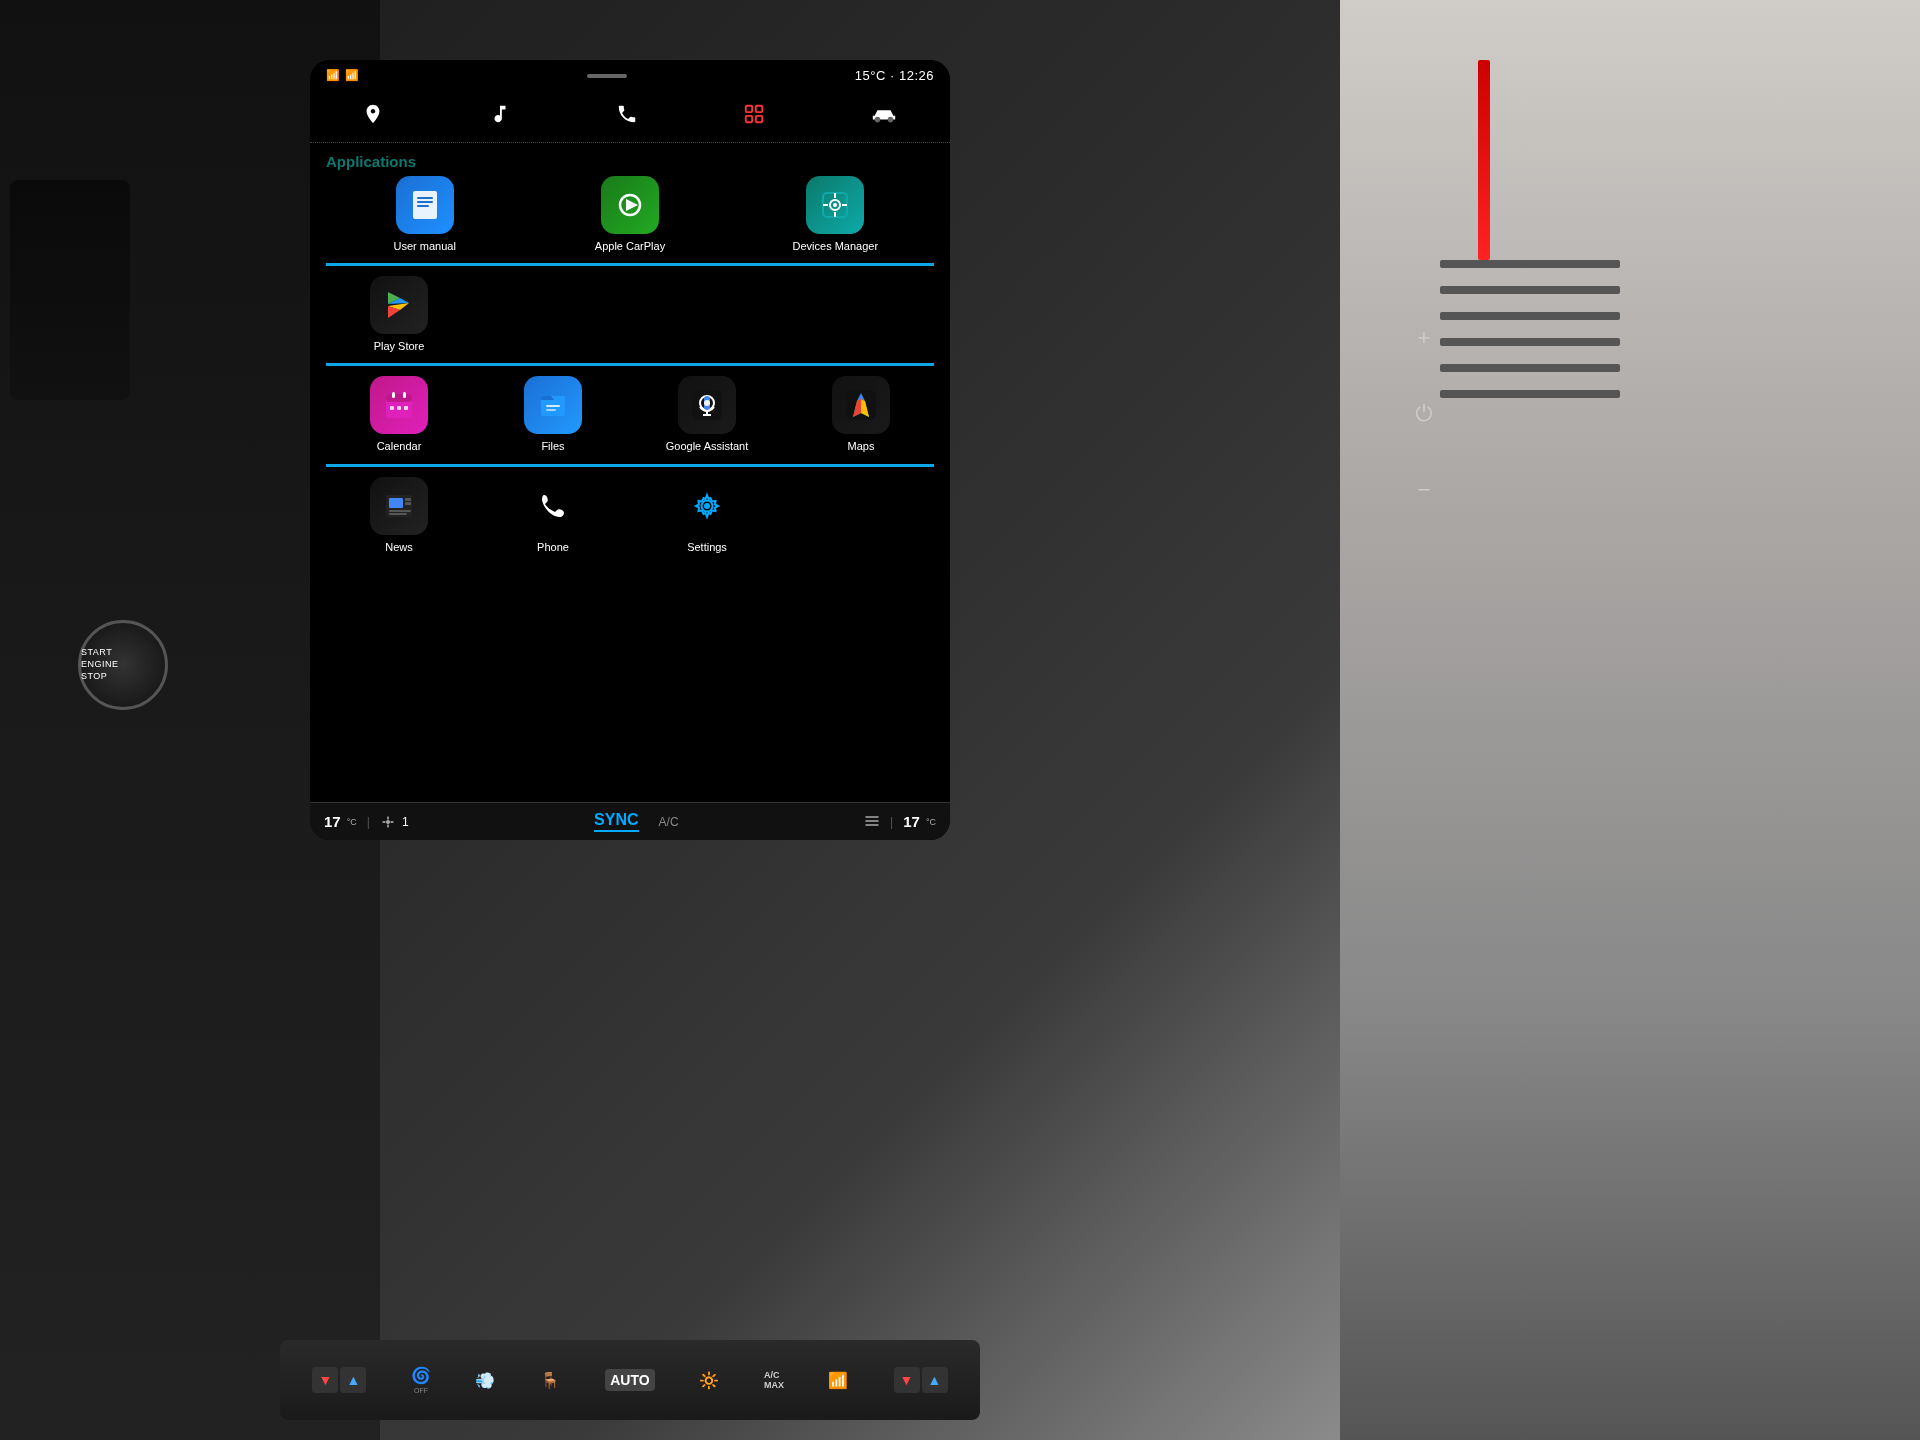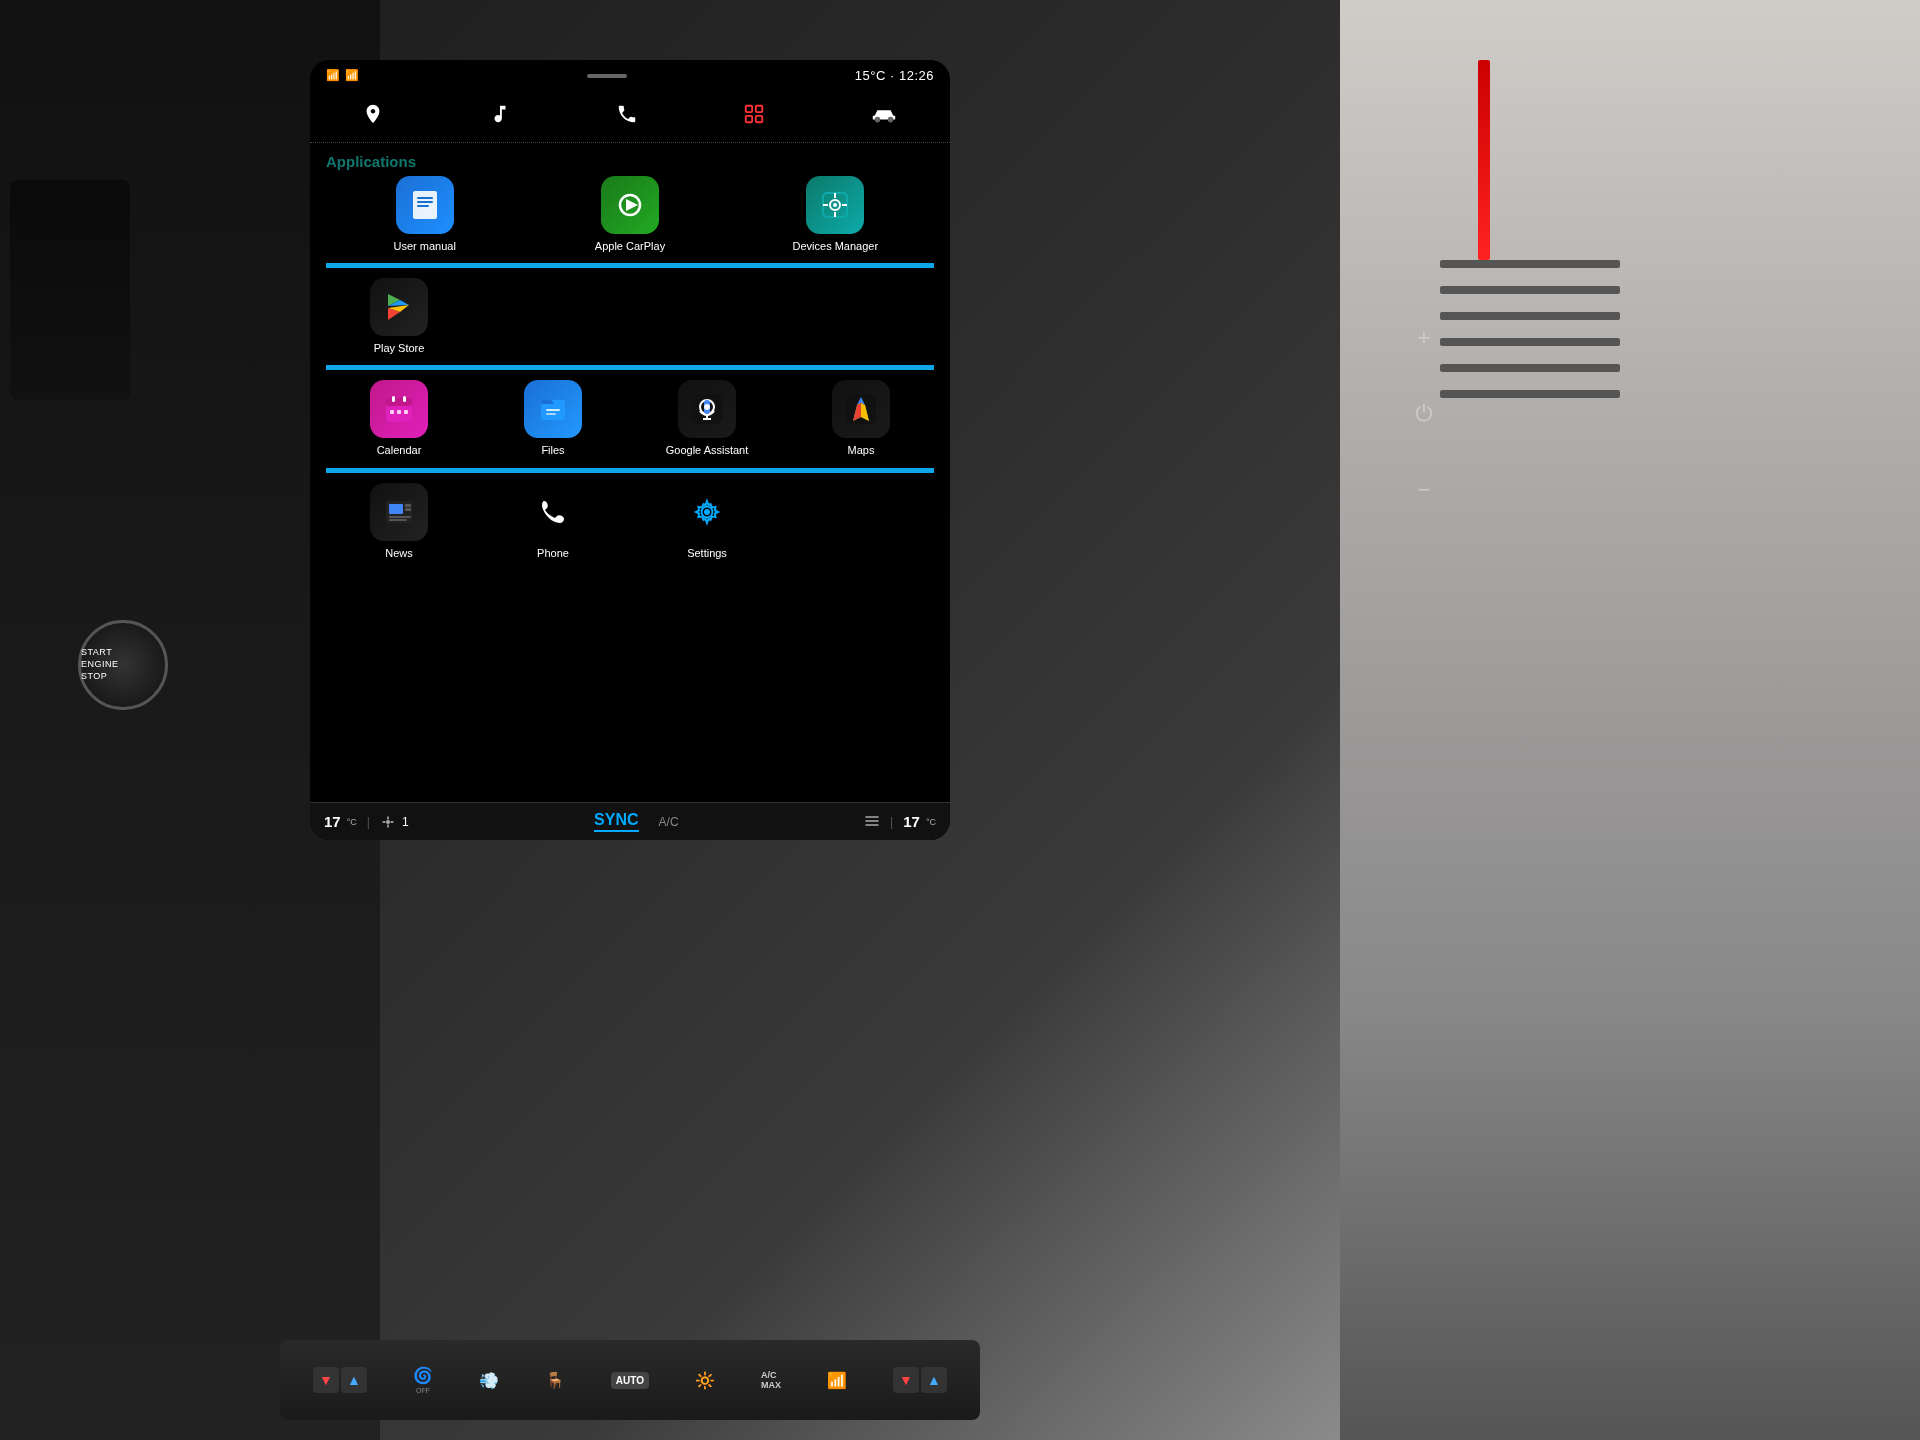--- a/index.html
+++ b/index.html
@@ -182,21 +182,21 @@
       font-size: 15px;
       font-weight: 600;
       margin-bottom: 6px;
     }
 
     .apps-grid-row {
       display: flex;
       gap: 8px;
       margin-bottom: 10px;
       padding-bottom: 10px;
-      border-bottom: 5px solid #0ea5e9;
+      border-bottom: 3px solid #0ea5e9;
     }
 
     .apps-grid-row:last-child {
       border-bottom: none;
     }
 
     .app-item {
       display: flex;
       flex-direction: column;
       align-items: center;
@@ -639,21 +639,21 @@
       <div class="ctrl-btn-icon">🌀</div>
       <span style="font-size:7px;color:#888">OFF</span>
     </div>
     <div class="ctrl-btn">
       <div class="ctrl-btn-icon">💨</div>
     </div>
     <div class="ctrl-btn">
       <div class="ctrl-btn-icon">🪑</div>
     </div>
     <div class="ctrl-btn">
-      <div style="background:#444;border-radius:4px;padding:3px 5px;color:white;font-size:10px;font-weight:bold;">AUTO</div>
+      <div style="background:#444;border-radius:4px;padding:3px 5px;color:white;font-size:14px;font-weight:bold;">AUTO</div>
     </div>
     <div class="ctrl-btn">
       <div class="ctrl-btn-icon">🔆</div>
     </div>
     <div class="ctrl-btn">
       <div style="font-size:9px;color:#ccc;font-weight:bold;">A/C<br>MAX</div>
     </div>
     <div class="ctrl-btn">
       <div class="ctrl-btn-icon">📶</div>
     </div>

